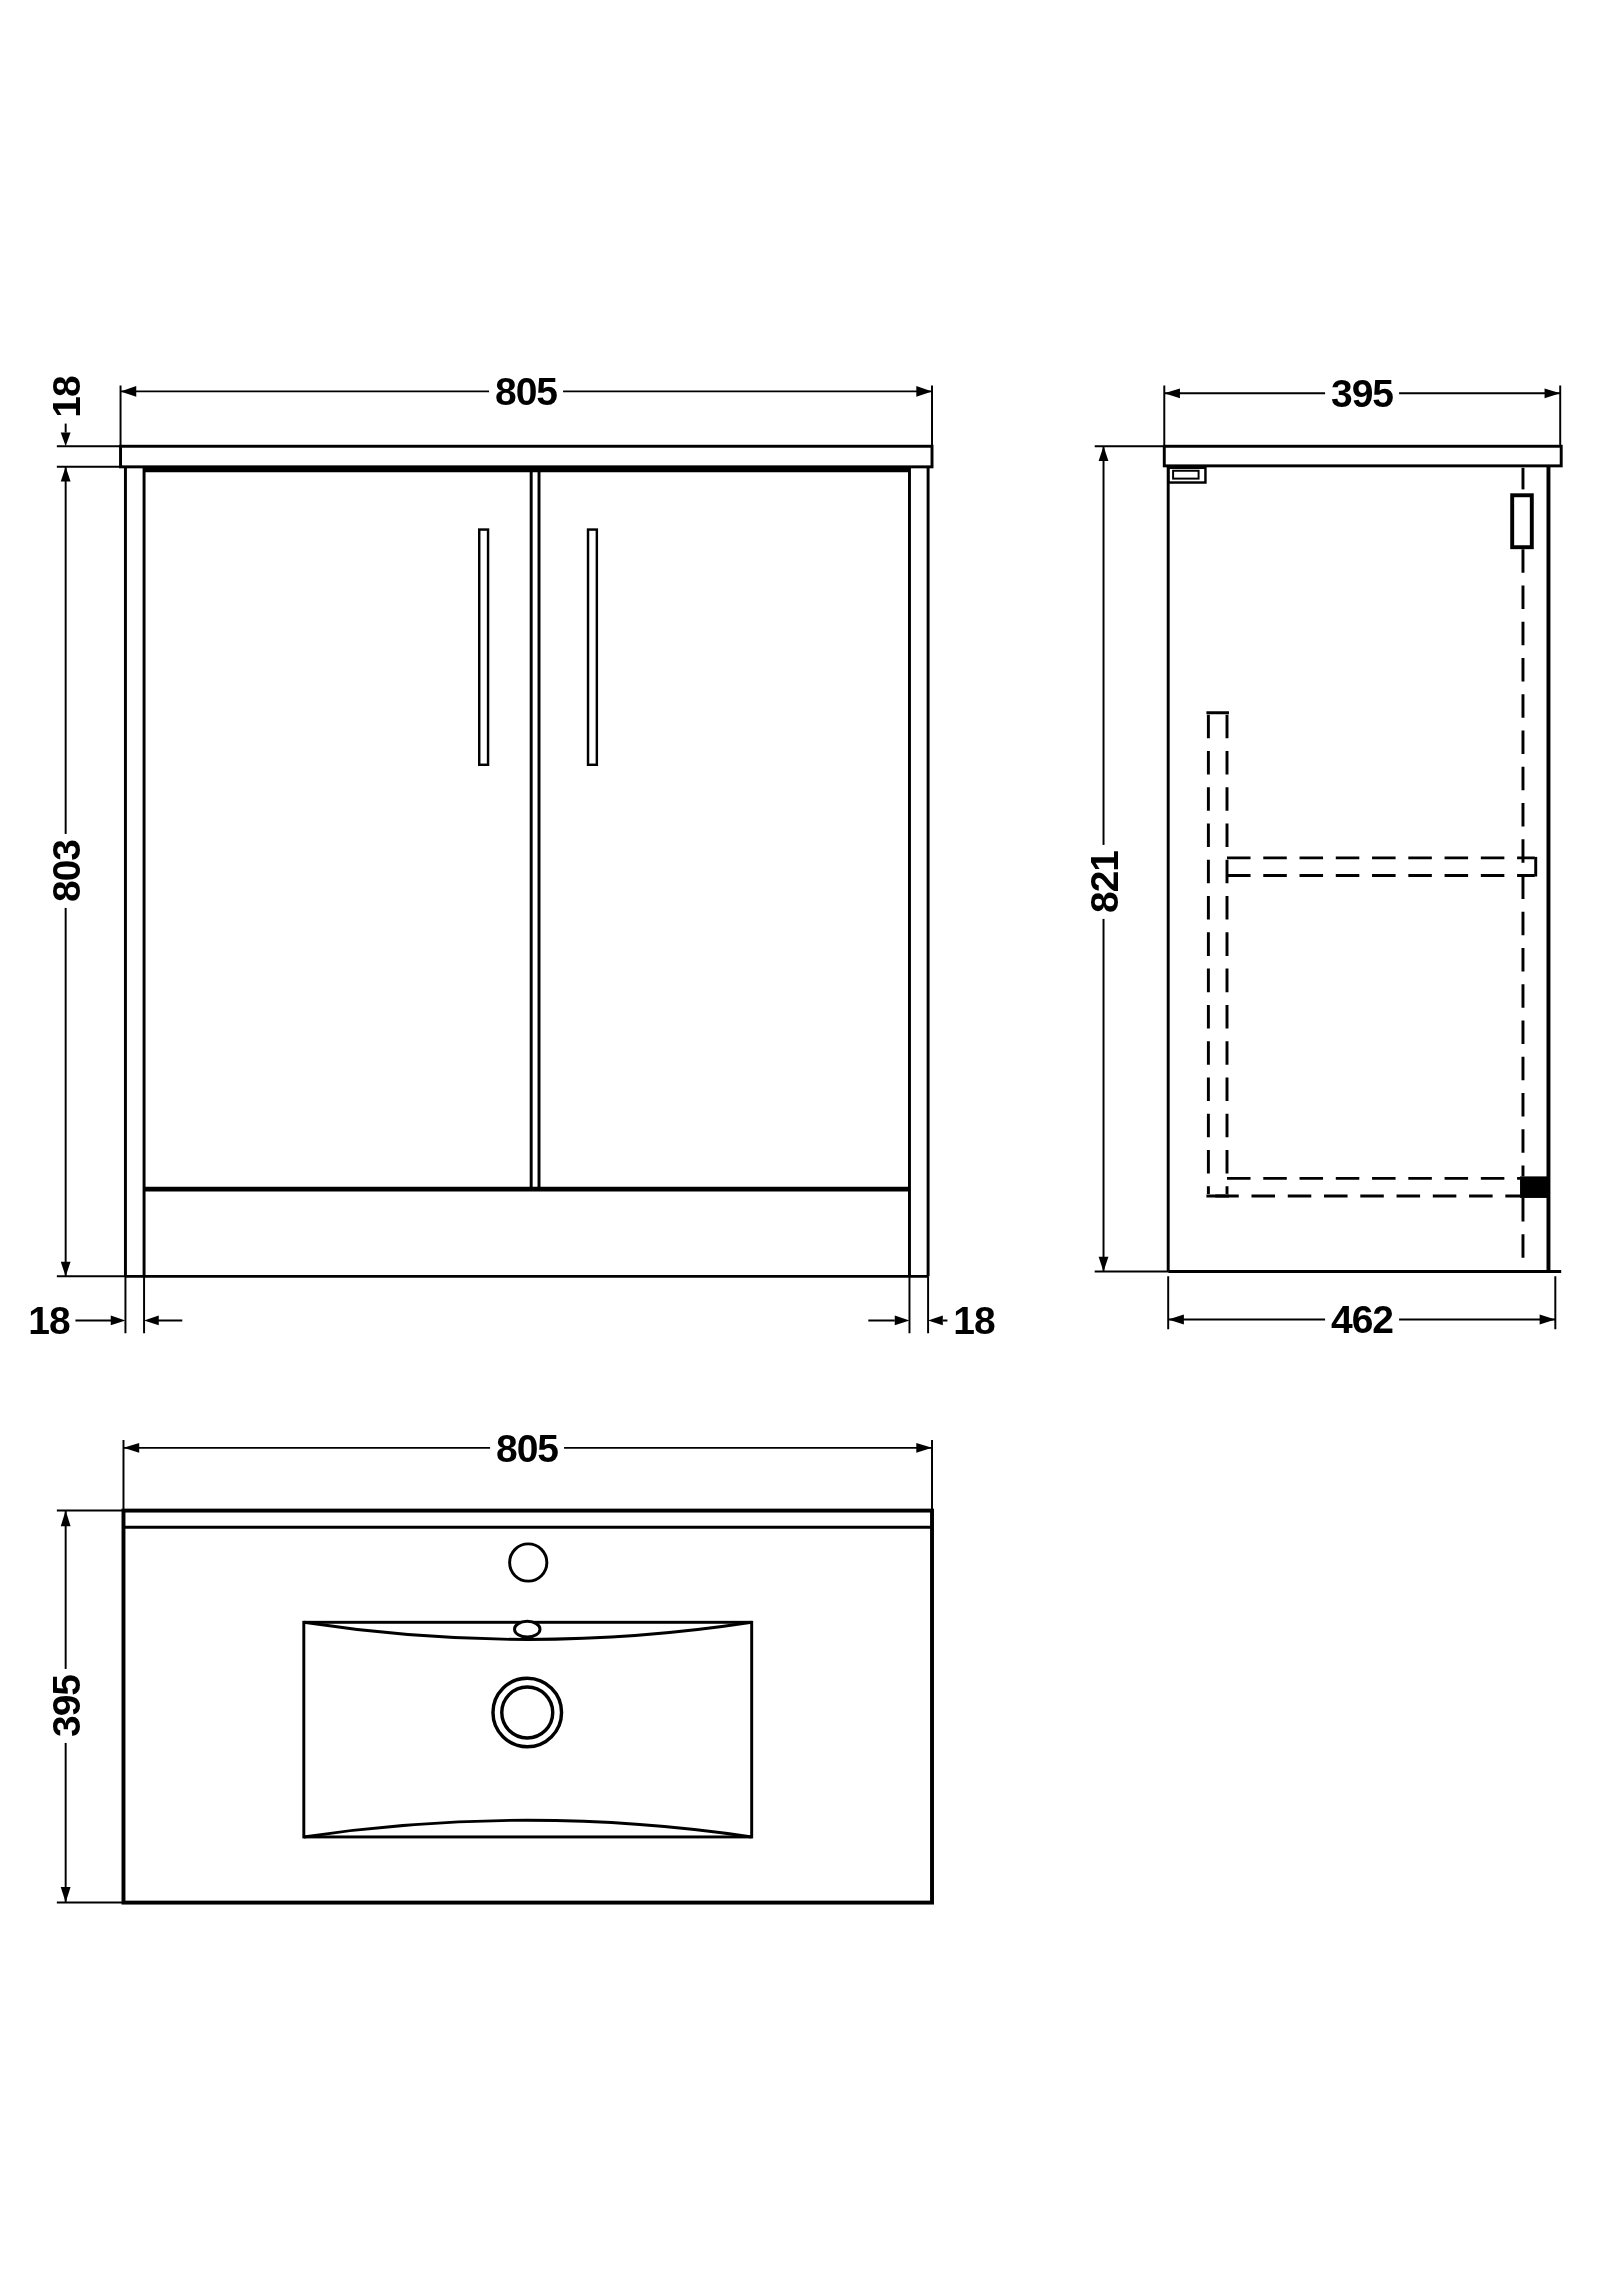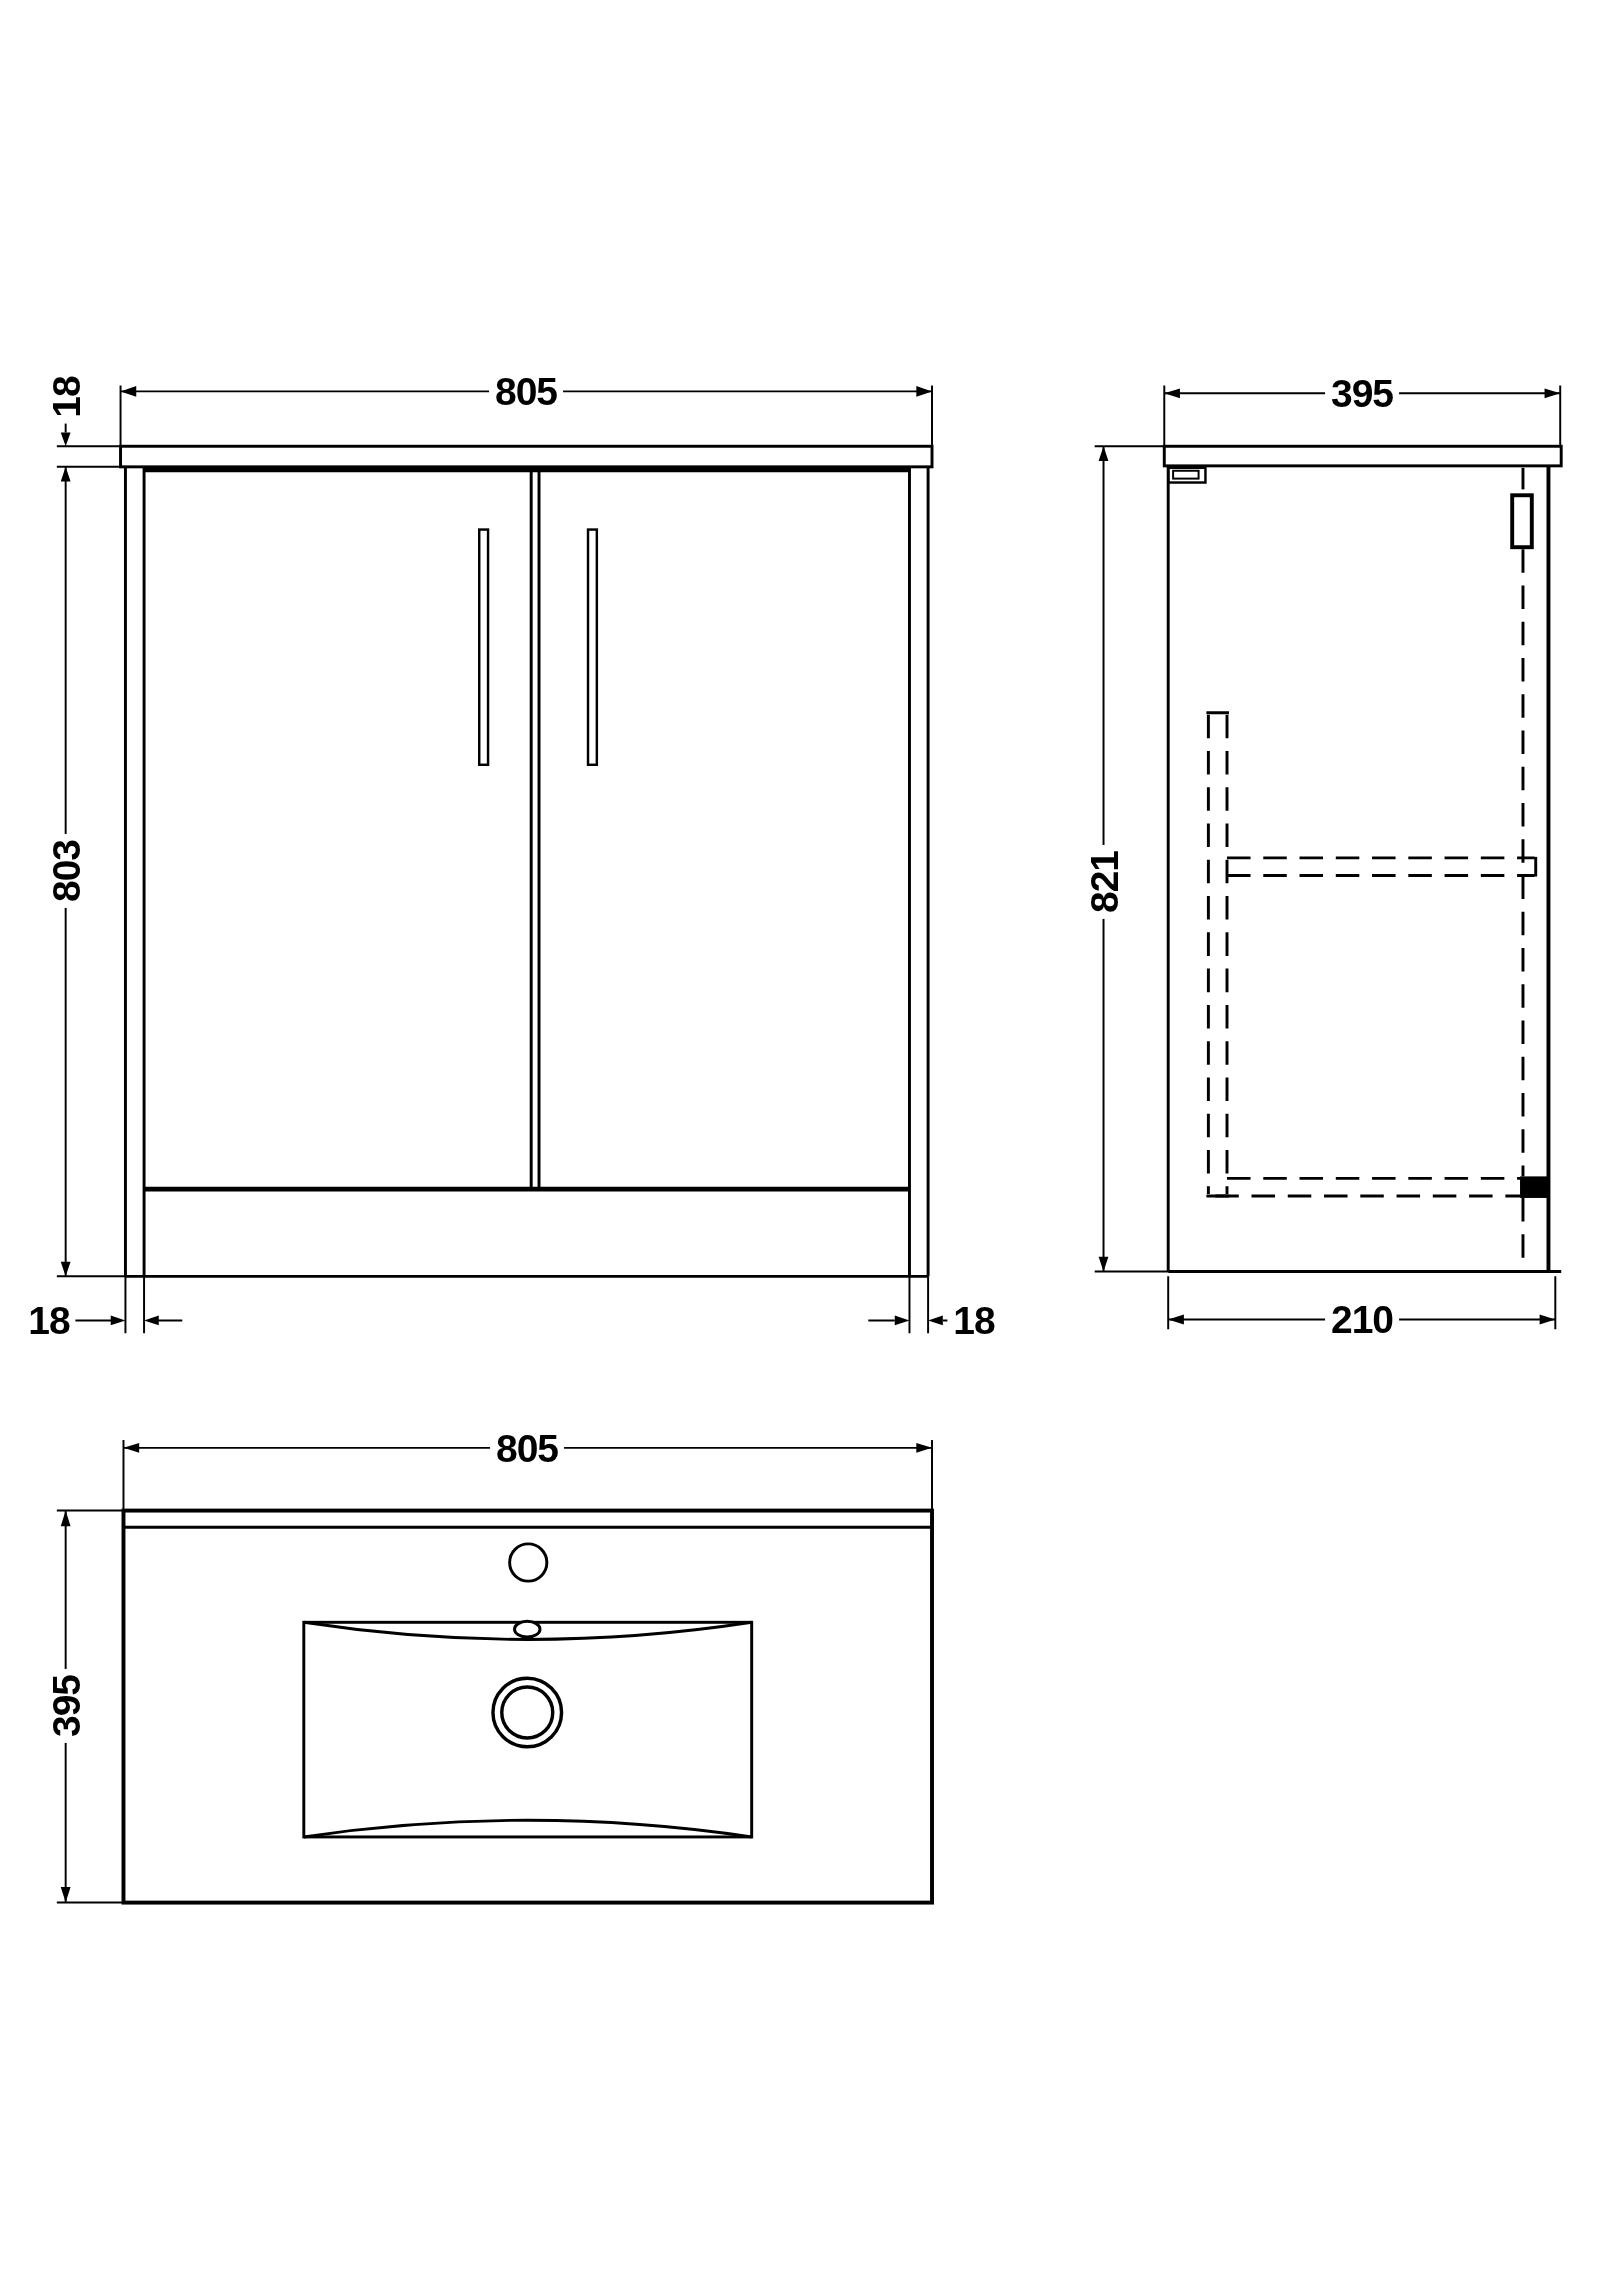--- a/index.html
+++ b/index.html
@@ -180,20 +180,20 @@
   <div class="lbl vert" style="left:66px; top:871px;">803</div>
 
   <div class="lbl" style="left:49px; top:1320px;">18</div>
 
   <div class="lbl" style="left:974px; top:1320px;">18</div>
 
   <div class="lbl" style="left:1362px; top:393px;">395</div>
 
   <div class="lbl vert" style="left:1104px; top:882px;">821</div>
 
-  <div class="lbl" style="left:1362px; top:1319px;">210</div>
+  <div class="lbl" style="left:1362px; top:1319px;">462</div>
 
   <div class="lbl" style="left:527px; top:1448px;">805</div>
 
   <div class="lbl vert" style="left:66px; top:1706px;">395</div>
 
 </div>
 
 
 </body></html>

